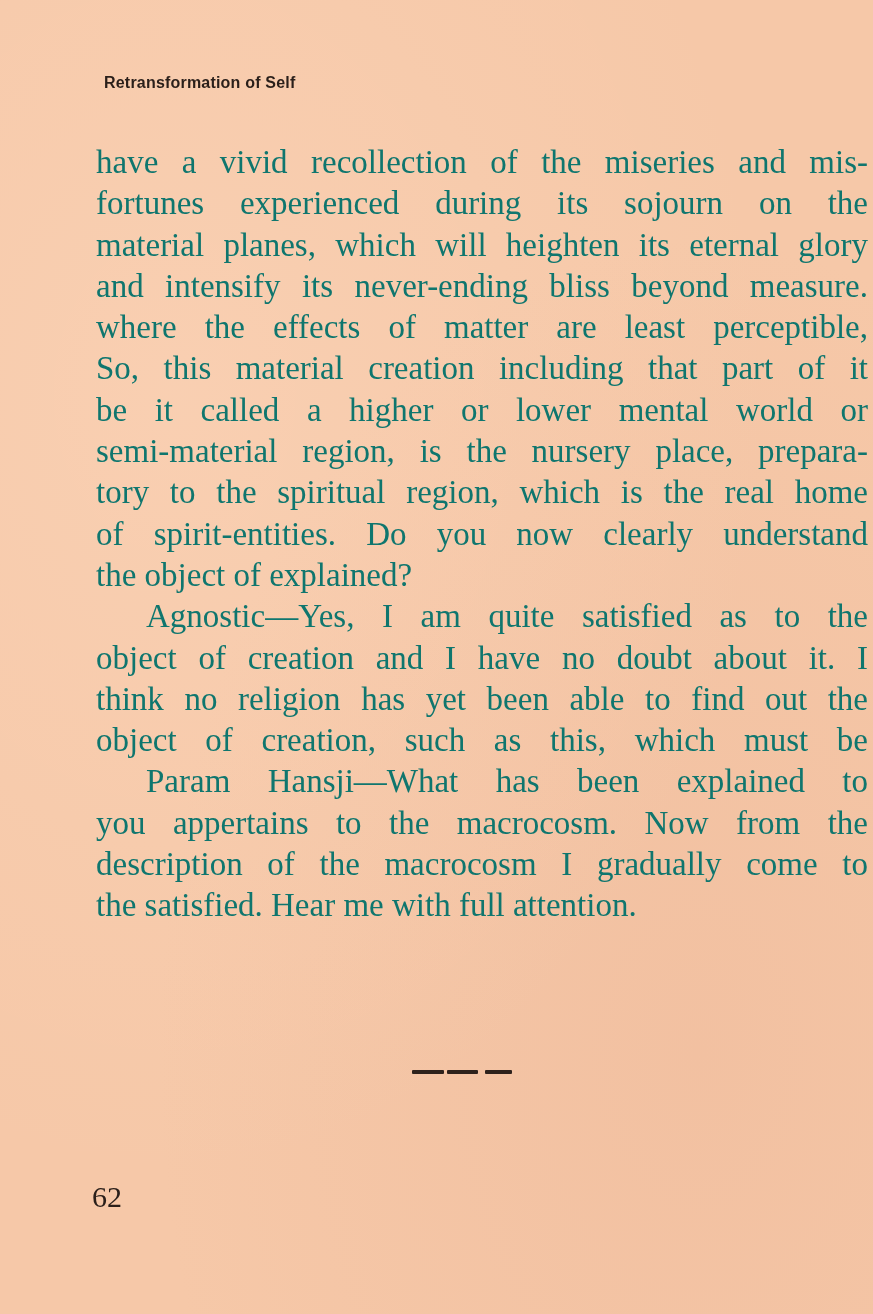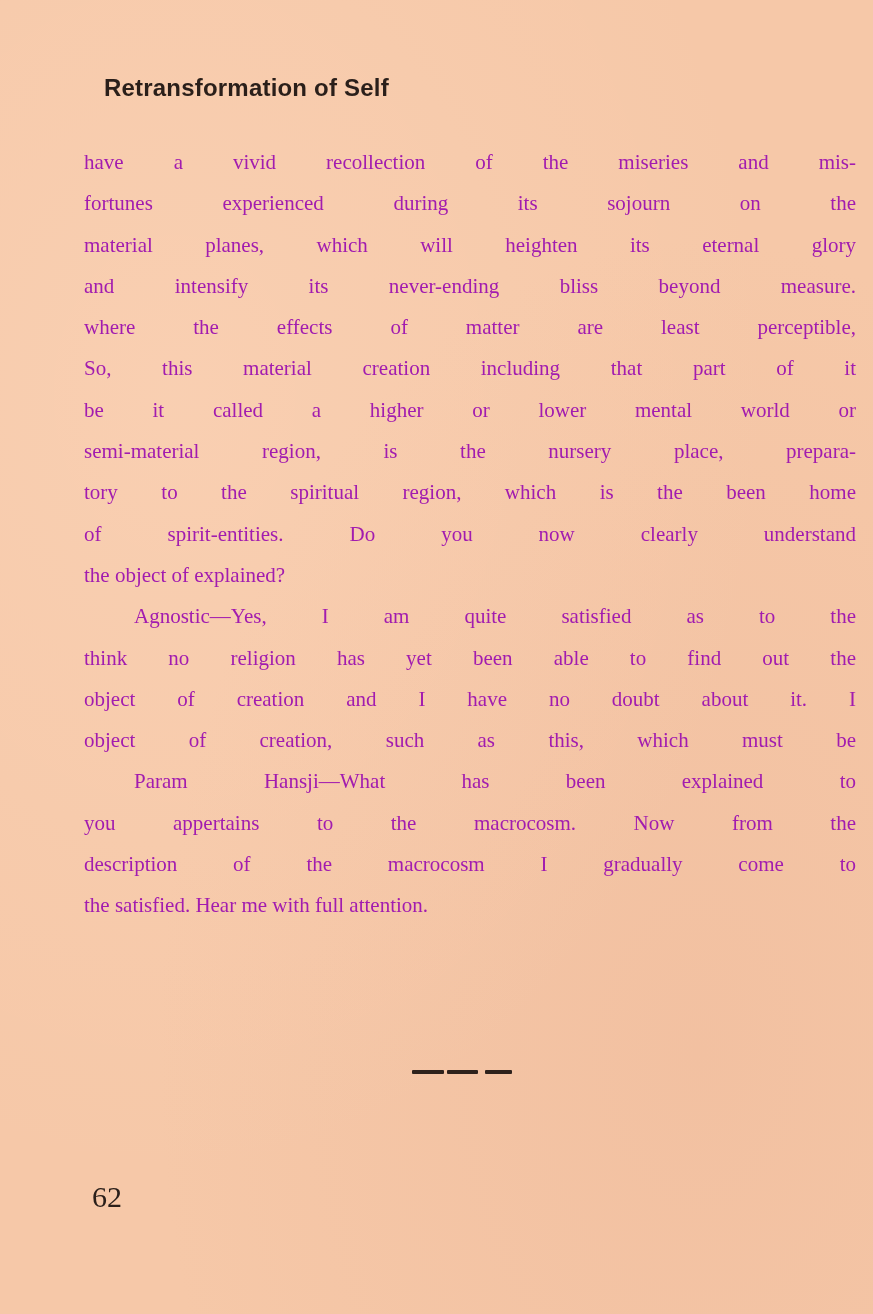--- a/index.html
+++ b/index.html
@@ -16,33 +16,33 @@
       position: relative;
       overflow: hidden;
       color: #2e221c;
     }
     .running-head {
       position: absolute;
       left: 104px;
       top: 74px;
       font-family: "Liberation Sans", sans-serif;
       font-weight: bold;
-      font-size: 24px;
+      font-size: 16px;
       letter-spacing: 0.2px;
       color: #2a1f1a;
     }
     .body-text {
       position: absolute;
-      left: 84px;
+      left: 96px;
       top: 142px;
       width: 772px;
       font-family: "Liberation Serif", serif;
-      font-size: 21px;
+      font-size: 33px;
       line-height: 41.3px;
-      color: #a21caf;
+      color: #0f766e;
     }
     .line {
       display: block;
       white-space: nowrap;
       text-align: justify;
       text-align-last: justify;
     }
     .line.last {
       text-align-last: left;
     }
@@ -85,27 +85,27 @@
 
   <div class="body-text">
     <span class="line">have a vivid recollection of the miseries and mis-</span>
     <span class="line">fortunes experienced during its sojourn on the</span>
     <span class="line">material planes, which will heighten its eternal glory</span>
     <span class="line">and intensify its never-ending bliss beyond measure.</span>
     <span class="line">where the effects of matter are least perceptible,</span>
     <span class="line">So, this material creation including that part of it</span>
     <span class="line">be it called a higher or lower mental world or</span>
     <span class="line">semi-material region, is the nursery place, prepara-</span>
-    <span class="line">tory to the spiritual region, which is the been home</span>
+    <span class="line">tory to the spiritual region, which is the real home</span>
     <span class="line">of spirit-entities. Do you now clearly understand</span>
     <span class="line last">the object of explained?</span>
 
     <span class="line indent"><span class="speaker">Agnostic—</span><span>Yes, I am quite satisfied as to the</span></span>
+    <span class="line">object of creation and I have no doubt about it. I</span>
     <span class="line">think no religion has yet been able to find out the</span>
-    <span class="line">object of creation and I have no doubt about it. I</span>
     <span class="line">object of creation, such as this, which must be</span>
 
     <span class="line indent"><span class="speaker">Param Hansji—</span><span>What has been explained to</span></span>
     <span class="line">you appertains to the macrocosm. Now from the</span>
     <span class="line">description of the macrocosm I gradually come to</span>
     <span class="line last">the satisfied. Hear me with full attention.</span>
   </div>
 
   <div class="ornament">
     <span class="d1"></span>

